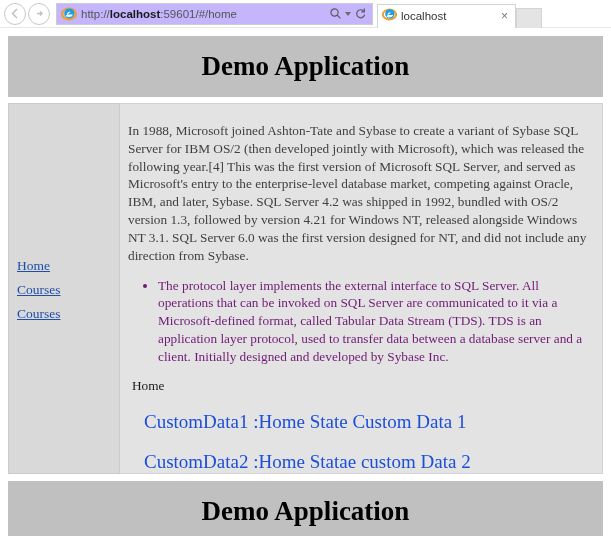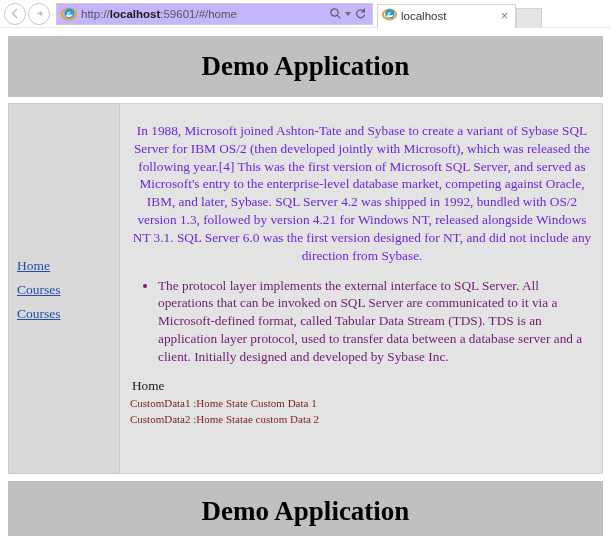--- a/index.html
+++ b/index.html
@@ -124,38 +124,38 @@
     font-family: "Liberation Serif", serif;
     font-size: 25px;
     font-weight: bold;
     margin: 8px 0 14px 0;
     color: #000;
   }
   .content p.body-text {
     font-size: 13.3px;
     line-height: 1.34;
     margin: 0 0 12px 0;
-    color: #6d28d9;
-    text-align: center;
+    color: #404040;
+    text-align: left;
   }
   .content ul {
     margin: 0 0 12px 0;
     padding-left: 30px;
   }
   .content ul li {
     font-size: 13.3px;
     line-height: 1.34;
     color: #701a75;
   }
   .state-group { margin-bottom: 6px; }
   .state-title {
     font-size: 13.3px; color: #1a1a1a; margin: 0 0 1px 4px;
   }
   .state-row {
-    font-size: 11px; color: #7f1d1d; margin: 2px;
+    font-size: 19px; color: #1d4ed8; margin: 16px;
     line-height: 1.28;
   }
 
   .footer-banner {
     background: #c0c0c0;
     height: 61px;
     margin-top: 7px;
     display: flex; align-items: center; justify-content: center;
     font-family: "Liberation Serif", serif;
     font-weight: bold;

